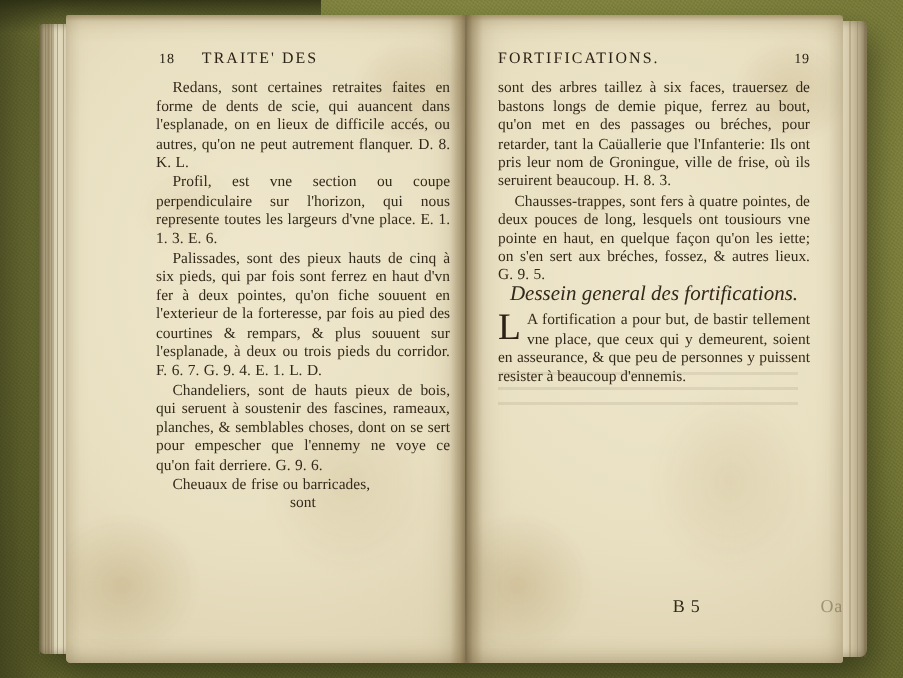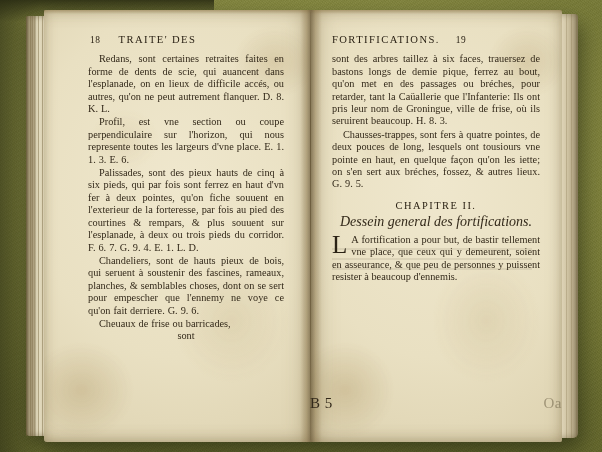--- a/index.html
+++ b/index.html
@@ -143,21 +143,21 @@
     background:linear-gradient(180deg, rgba(90,74,44,.15), rgba(90,74,44,.65) 25%, rgba(90,74,44,.5) 75%, rgba(90,74,44,.15));
     z-index:5;
   }
 
   
   .page{
     position:absolute; top:0; height:432px; z-index:6;
     color:#2e2516;
     font-family:"Liberation Serif", serif;
   }
-  .page-left { left:10px;  width:232px; }
+  .page-left { left:26px;  width:232px; }
   .page-right{ left:284px; width:252px; }
 
   .textblock{
     position:absolute;
     font-size:10.3px;
     line-height:12.4px;
     text-align:justify;
     color:#33291a;
   }
   .page-left .textblock { left:52px; top:24px; width:196px; }
@@ -167,21 +167,21 @@
     display:flex; align-items:baseline; justify-content:center;
     font-variant: small-caps;
     letter-spacing:1.4px;
     font-size:10.6px;
     margin-bottom:7px;
     white-space:nowrap;
     color:#2b2215;
   }
   .runhead .folio{ font-size:9.4px; letter-spacing:.6px; }
   .page-left .runhead{ justify-content:flex-start; gap:12px; padding-left:2px;}
-  .page-right .runhead{ justify-content:flex-start; gap:16px;}
+  .page-right .runhead{ justify-content:space-between; gap:16px;}
   .page-left .runhead .title{ padding-left:6px; }
 
   p.para{
     margin:0 0 0 0;
     text-indent:11px;
     text-align:justify;
     -webkit-hyphens:none; hyphens:none;
     word-spacing:.4px;
   }
   p.para + p.para{ margin-top:1px; }
@@ -218,22 +218,22 @@
     font-size:25px;
     line-height:20px;
     padding:1px 4px 0 0;
     font-family:"Liberation Serif", serif;
     color:#2b2215;
   }
 
   .signature{
     position:absolute;
     bottom:30px; left:0; width:100%;
-    display:flex; justify-content:space-between; gap:80px;
-    font-size:15px;
+    display:flex; justify-content:flex-end; gap:80px;
+    font-size:12px;
     color:#33291a;
     letter-spacing:.5px;
   }
   .stamp{
     color:#6d6247;
     opacity:.55;
     font-style:normal;
   }
 
   
@@ -287,21 +287,20 @@
       <div class="textblock">
 
         <div class="runhead">
           <span class="title">FORTIFICATIONS.</span>
           <span class="folio">19</span>
         </div>
 
         <p class="para" style="text-indent:0">sont des arbres taillez à six faces, trauersez de bastons longs de demie pique, ferrez au bout, qu'on met en des passages ou bréches, pour retarder, tant la Caüallerie que l'Infanterie: Ils ont pris leur nom de Groningue, ville de frise, où ils seruirent beaucoup. H. 8. 3.</p>
         <p class="para">Chausses-trappes, sont fers à quatre pointes, de deux pouces de long, lesquels ont tousiours vne pointe en haut, en quelque façon qu'on les iette; on s'en sert aux bréches, fossez, &amp; autres lieux. G. 9. 5.</p>
 
-        <div class="chapter-head">CHAPITRE II.</div>
         <div class="chapter-sub">Dessein general des fortifications.</div>
 
         <p class="dropcap-para"><span class="dropcap">L</span><span>A fortification a pour but, de bastir tellement vne place, que ceux qui y demeurent, soient en asseurance, &amp; que peu de personnes y puissent resister à beaucoup d'ennemis.</span></p>
       </div>
 
       <div class="signature">
         <span>B 5</span>
         <span class="stamp">Oa</span>
       </div>
     </div>

